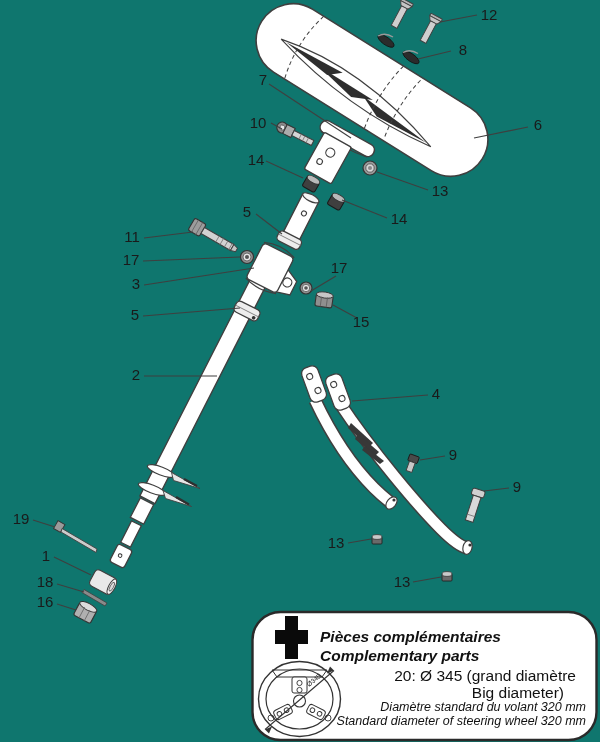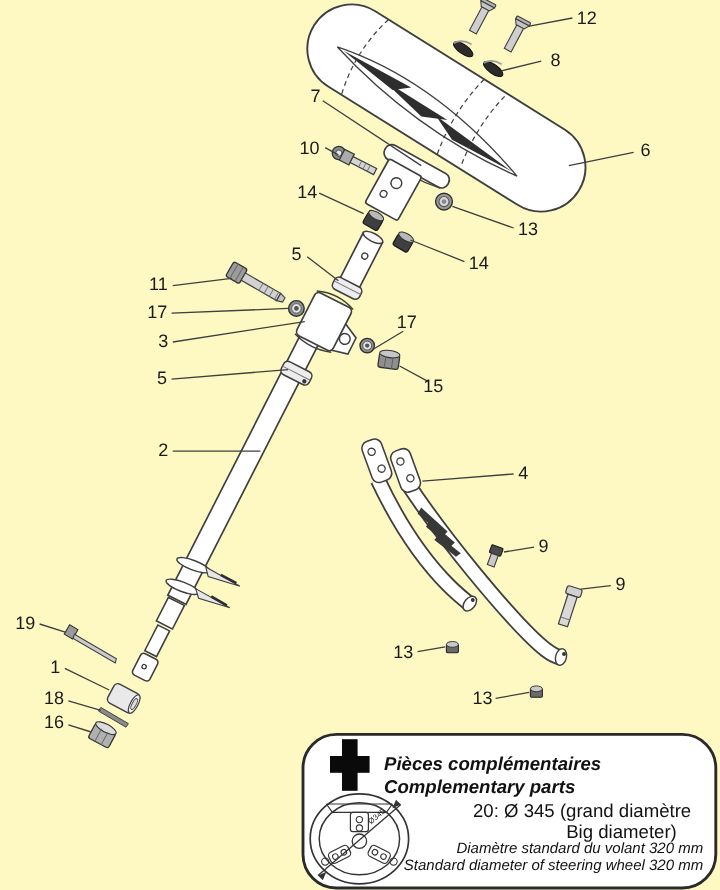--- a/index.html
+++ b/index.html
@@ -1,16 +1,16 @@
 <!DOCTYPE html>
 <html><head>
 <meta charset="utf-8">
 <style>
   html,body{margin:0;padding:0;background:#fff;}
-  .stage{position:relative;width:600px;height:742px;background:#fef9c3;overflow:hidden;
+  .stage{position:relative;width:600px;height:742px;background:#0f766e;overflow:hidden;
          font-family:"Liberation Sans", sans-serif;}
   svg{display:block;}
   .callout-text{font:15px "Liberation Sans", sans-serif;fill:#1a1a1a;}
   .leader{stroke:#3f3f3f;stroke-width:1.1;fill:none;}
   .ln{stroke:#3f3f3f;fill:#fff;}
   .thin{stroke:#3f3f3f;fill:none;}
   .box-title{font:italic bold 15.5px "Liberation Sans", sans-serif;fill:#111;}
   .box-note{font:15.5px "Liberation Sans", sans-serif;fill:#111;}
   .box-sub{font:italic 12.5px "Liberation Sans", sans-serif;fill:#111;}
   .dim-label{font:6.5px "Liberation Sans", sans-serif;fill:#222;}

